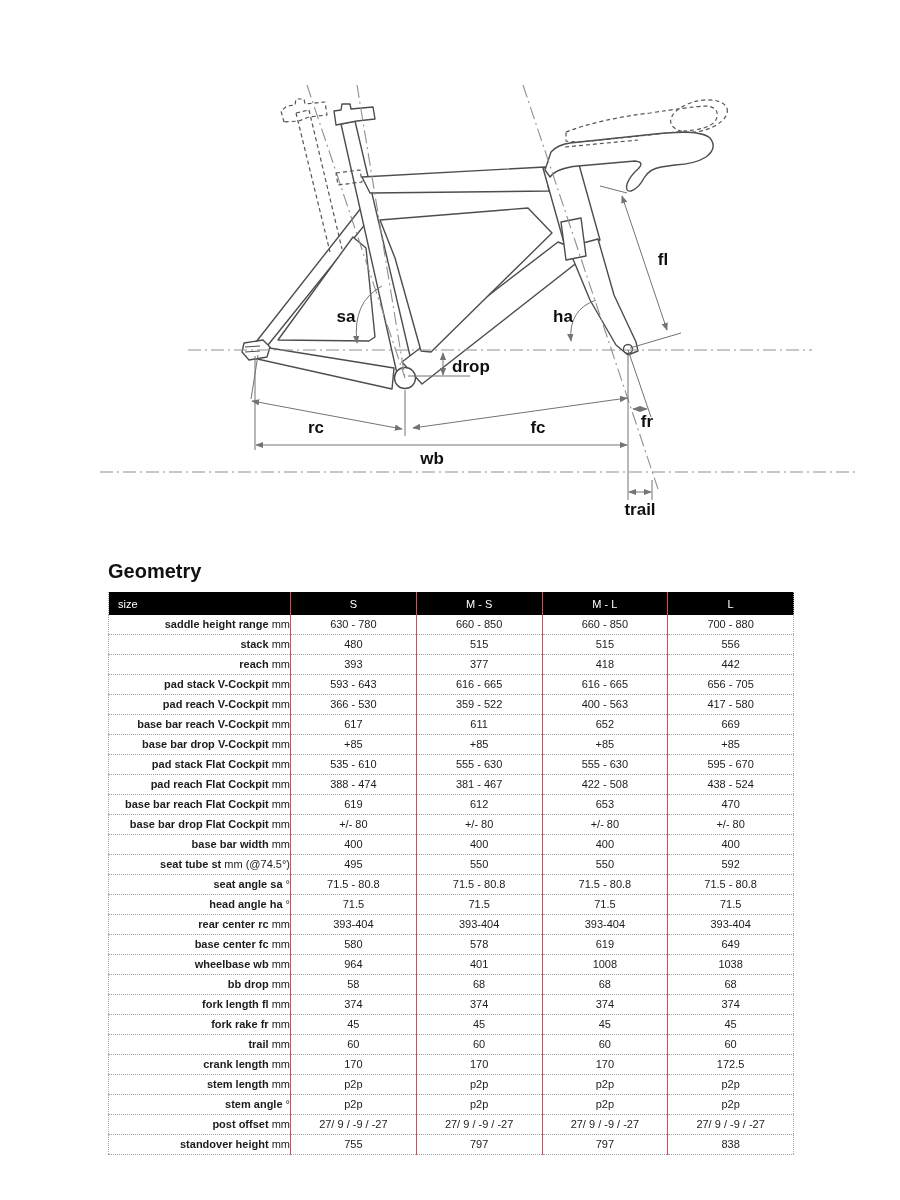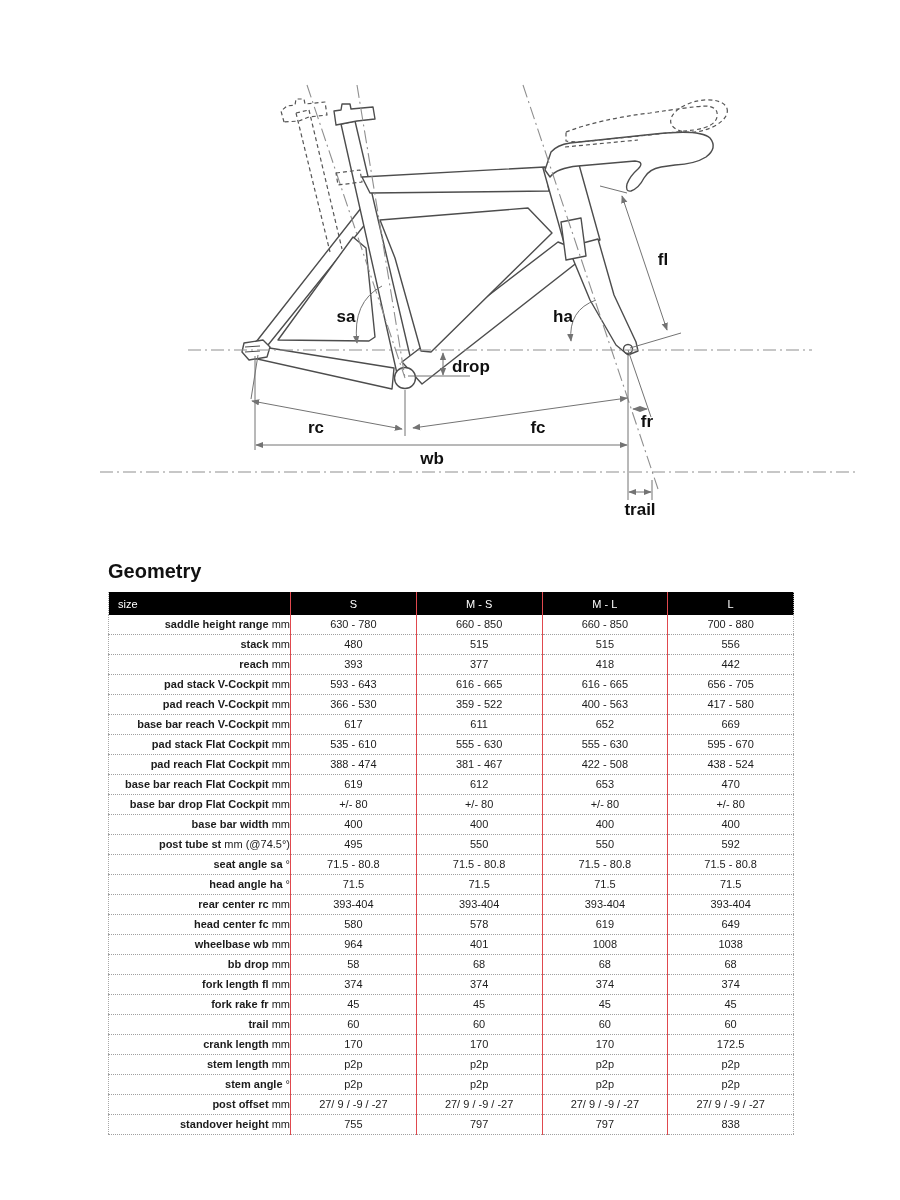--- a/index.html
+++ b/index.html
@@ -163,20 +163,27 @@
           <td class="val">417 - 580</td>
         </tr>
         <tr>
           <td class="lbl"><b>base bar reach V-Cockpit</b><span> mm</span></td>
           <td class="val">617</td>
           <td class="val">611</td>
           <td class="val">652</td>
           <td class="val">669</td>
         </tr>
         <tr>
+          <td class="lbl"><b>base bar drop V-Cockpit</b><span> mm</span></td>
+          <td class="val">+85</td>
+          <td class="val">+85</td>
+          <td class="val">+85</td>
+          <td class="val">+85</td>
+        </tr>
+        <tr>
           <td class="lbl"><b>pad stack Flat Cockpit</b><span> mm</span></td>
           <td class="val">535 - 610</td>
           <td class="val">555 - 630</td>
           <td class="val">555 - 630</td>
           <td class="val">595 - 670</td>
         </tr>
         <tr>
           <td class="lbl"><b>pad reach Flat Cockpit</b><span> mm</span></td>
           <td class="val">388 - 474</td>
           <td class="val">381 - 467</td>
@@ -198,21 +205,21 @@
           <td class="val">+/- 80</td>
         </tr>
         <tr>
           <td class="lbl"><b>base bar width</b><span> mm</span></td>
           <td class="val">400</td>
           <td class="val">400</td>
           <td class="val">400</td>
           <td class="val">400</td>
         </tr>
         <tr>
-          <td class="lbl"><b>post tube st</b><span> mm (@74.5°)</span></td>
+          <td class="lbl"><b>seat tube st</b><span> mm (@74.5°)</span></td>
           <td class="val">495</td>
           <td class="val">550</td>
           <td class="val">550</td>
           <td class="val">592</td>
         </tr>
         <tr>
           <td class="lbl"><b>seat angle sa</b><span> °</span></td>
           <td class="val">71.5 - 80.8</td>
           <td class="val">71.5 - 80.8</td>
           <td class="val">71.5 - 80.8</td>
@@ -226,21 +233,21 @@
           <td class="val">71.5</td>
         </tr>
         <tr>
           <td class="lbl"><b>rear center rc</b><span> mm</span></td>
           <td class="val">393-404</td>
           <td class="val">393-404</td>
           <td class="val">393-404</td>
           <td class="val">393-404</td>
         </tr>
         <tr>
-          <td class="lbl"><b>head center fc</b><span> mm</span></td>
+          <td class="lbl"><b>base center fc</b><span> mm</span></td>
           <td class="val">580</td>
           <td class="val">578</td>
           <td class="val">619</td>
           <td class="val">649</td>
         </tr>
         <tr>
           <td class="lbl"><b>wheelbase wb</b><span> mm</span></td>
           <td class="val">964</td>
           <td class="val">401</td>
           <td class="val">1008</td>

